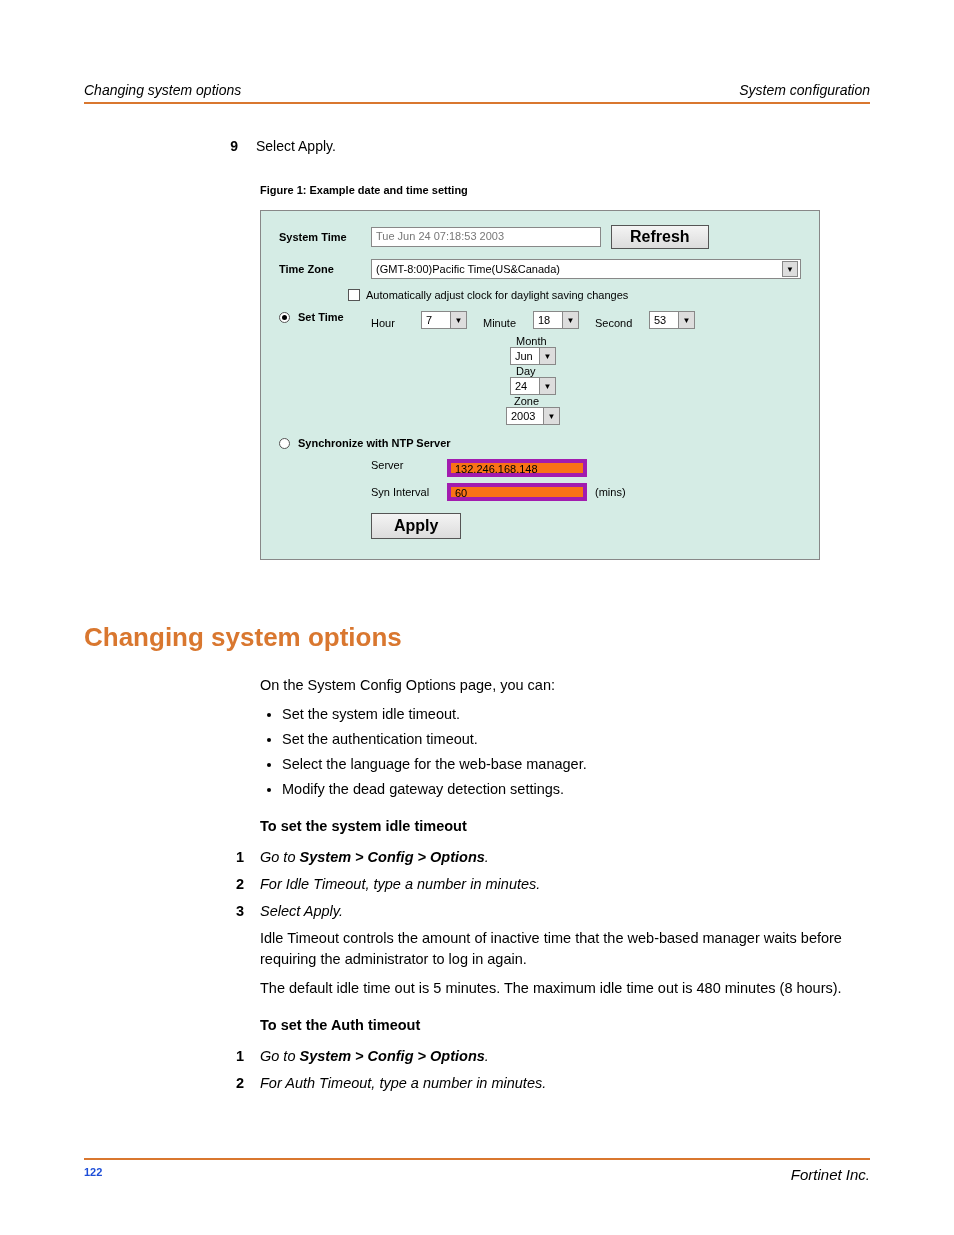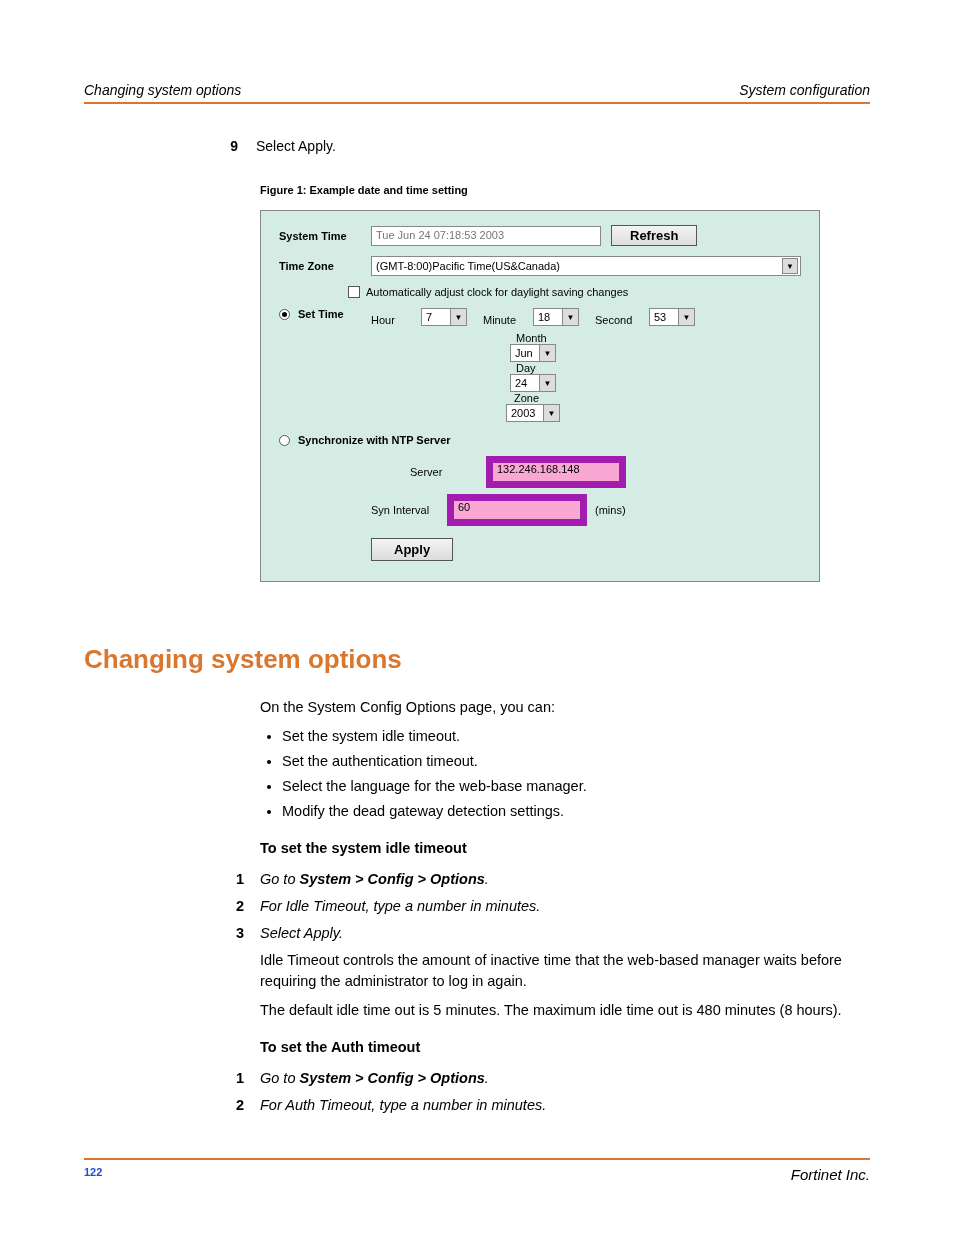--- a/index.html
+++ b/index.html
@@ -60,21 +60,21 @@
     color:#777;
     font-size:11px;
     margin-right:10px;
     max-width:230px;
   }
   .btn {
     background: linear-gradient(#f4f4f4,#dcdcdc);
     border:1px solid #555;
     padding:2px 18px;
     font-weight:bold;
-    font-size:13px;
+    font-size:16px;
     cursor:pointer;
   }
   .tz-select {
     flex:1;
     background:#fff;
     border:1px solid #888;
     height:20px;
     display:flex;
     align-items:center;
     justify-content:space-between;
@@ -107,21 +107,21 @@
   .radio.sel::after { content:""; width:5px; height:5px; background:#000; border-radius:50%; }
   .mini-lbl { width:50px; }
   .mini-sel {
     display:flex; align-items:center;
     background:#fff; border:1px solid #888; height:18px;
     margin-right:16px;
   }
   .mini-sel .val { padding:0 4px; min-width:28px; font-size:11px; }
   .mini-sel .dd-arrow { height:16px; width:16px; border:none; border-left:1px solid #888; }
   .txt-in {
-    background:#f9a8d4; border:7px solid #a21caf; height:32px;
+    background:#f97316; border:4px solid #a21caf; height:18px;
     padding:0 4px; font-size:11px; min-width:140px;
   }
   .apply-row { margin-left:92px; margin-top:12px; }
 
   
   h1.sec {
     color:#d9772f;
     font-size:26px;
     font-weight:bold;
     margin:62px 0 22px 0;
@@ -229,21 +229,21 @@
           </div>
         </div>
       </div>
 
       <div class="row" style="margin-top:12px;">
         <span class="radio"></span>
         <span style="font-weight:bold;">Synchronize with NTP Server</span>
       </div>
 
       <div style="margin-left:92px;">
-        <div style="display:flex; align-items:center; margin-bottom:6px;margin-left:39px;">
+        <div style="display:flex; margin-bottom:6px;">
           <span style="width:76px;">Server</span>
           <span class="txt-in">132.246.168.148</span>
         </div>
         <div style="display:flex; align-items:center;">
           <span style="width:76px;">Syn Interval</span>
           <span class="txt-in">60</span>
           <span style="margin-left:8px;">(mins)</span>
         </div>
       </div>
 

